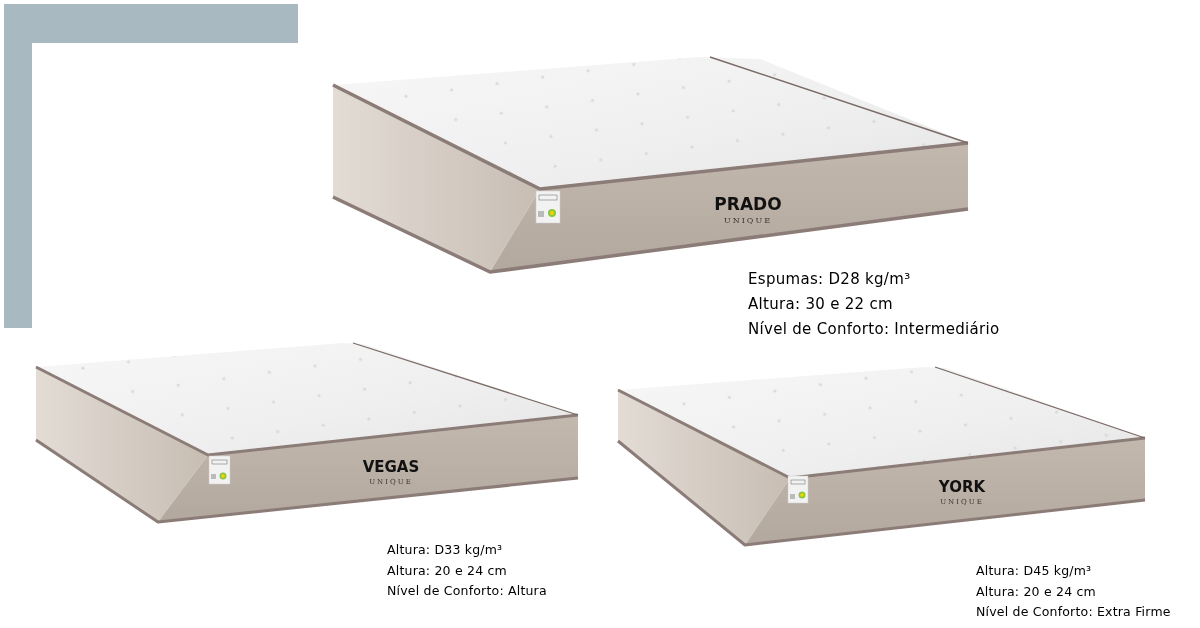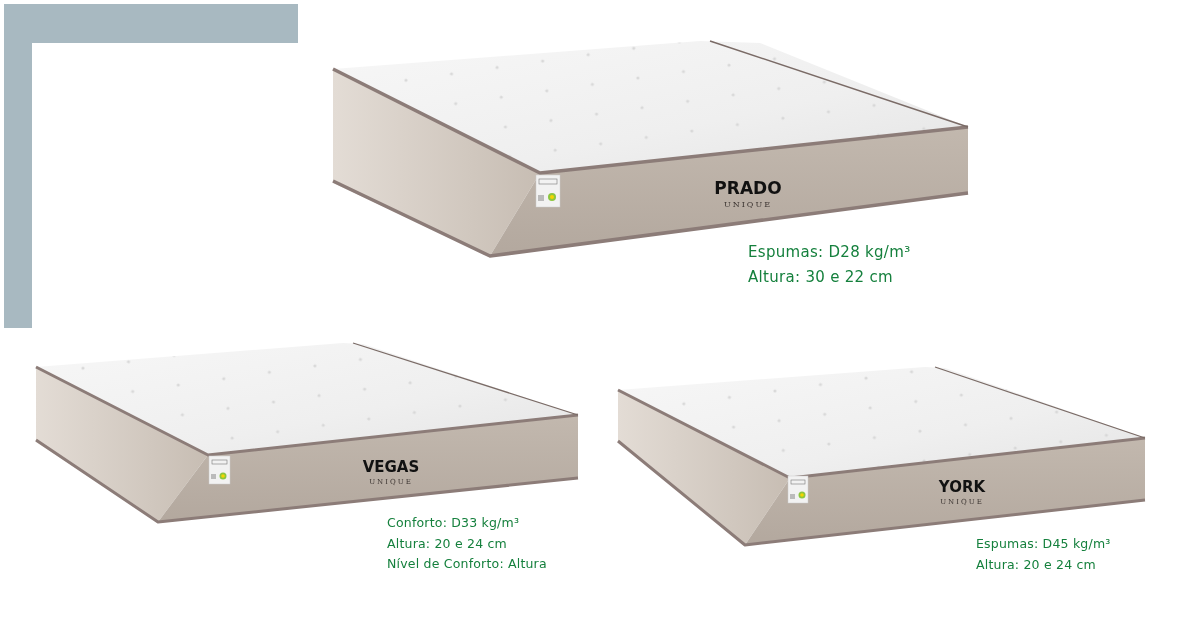--- a/index.html
+++ b/index.html
@@ -1,21 +1,21 @@
 <!DOCTYPE html>
 <html><head>
 <meta charset="utf-8">
 <style>
   html, body { margin: 0; padding: 0; background: #ffffff; }
   body { width: 1200px; height: 628px; position: relative; overflow: hidden; font-family: "DejaVu Sans", sans-serif; }
   .frame-top { position: absolute; left: 4px; top: 4px; width: 294px; height: 39px; }
   .frame-left { position: absolute; left: 4px; top: 4px; width: 28px; height: 324px; }
   .mattress { position: absolute; }
   .mattress svg { display: block; overflow: visible; }
-  .specs { position: absolute; color: #15803d; }
+  .specs { position: absolute; color: #000000; margin-top: 27px; }
   .specs div { white-space: nowrap; }
   .specs-large { font-size: 15px; line-height: 25px; letter-spacing: 0.3px; }
   .specs-small { font-size: 12.5px; line-height: 20.5px; letter-spacing: 0.2px; }
   .brand-name { font-family: "DejaVu Sans", sans-serif; font-weight: bold; fill: #111111; }
   .brand-sub { font-family: "DejaVu Serif", serif; fill: #3a3330; letter-spacing: 2px; }
 </style>
 </head>
 <body>
 
 <div class="frame-top" style="background:#a8b9c1;"></div>
@@ -35,21 +35,21 @@
     <linearGradient id="sideFrontGrad" x1="0" y1="0" x2="0" y2="1">
       <stop offset="0" stop-color="#c2b8ae"></stop>
       <stop offset="1" stop-color="#b3a89e"></stop>
     </linearGradient>
     <pattern id="tufts" width="46" height="30" patternUnits="userSpaceOnUse" patternTransform="rotate(-8)">
       <circle cx="23" cy="15" r="1.6" fill="#d6d6d6"></circle>
     </pattern>
   </defs>
 </svg>
 
-<div class="mattress" style="left:325px; top:36px;">
+<div class="mattress" style="left:325px; top:52px;">
   <svg width="655" height="230" viewBox="325 35 655 230">
 
     <polygon points="333,68 540,172 490,255 333,182" fill="url(#sideLeftGrad)"></polygon>
 
     <polygon points="540,172 968,126 968,192 490,255" fill="url(#sideFrontGrad)"></polygon>
 
     <polygon points="333,68 700,40 760,42 968,126 540,172" fill="url(#topGrad)"></polygon>
     <polygon points="333,68 700,40 760,42 968,126 540,172" fill="url(#tufts)" opacity="0.9"></polygon>
 
     <polyline points="333,68 540,172 968,126" fill="none" stroke="#8c7c78" stroke-width="3.5" stroke-linejoin="round"></polyline>
@@ -65,20 +65,21 @@
       <circle cx="552" cy="196" r="2" fill="#f5d400"></circle>
     </g>
     <text class="brand-name" x="748" y="193" font-size="17" text-anchor="middle">PRADO</text>
     <text class="brand-sub" x="748" y="206" font-size="8" text-anchor="middle">UNIQUE</text>
   </svg>
 </div>
 
 <div class="specs specs-large" style="left:748px; top:240px;">
   <div>Espumas: D28 kg/m³</div>
   <div>Altura: 30 e 22 cm</div>
+  <div>Nível de Conforto: Intermediário</div>
 </div>
 
 <div class="mattress" style="left:28px; top:335px;">
   <svg width="560" height="195" viewBox="20 335 560 195">
     <polygon points="28,367 200,455 150,522 28,442" fill="url(#sideLeftGrad)"></polygon>
     <polygon points="200,455 570,415 570,478 150,522" fill="url(#sideFrontGrad)"></polygon>
     <polygon points="28,367 335,343 355,344 570,415 200,455" fill="url(#topGrad)"></polygon>
     <polygon points="28,367 335,343 355,344 570,415 200,455" fill="url(#tufts)" opacity="0.9"></polygon>
     <polyline points="28,367 200,455 570,415" fill="none" stroke="#8c7c78" stroke-width="3" stroke-linejoin="round"></polyline>
     <polyline points="345,343 570,415" fill="none" stroke="#7a6b66" stroke-width="1.3"></polyline>
@@ -89,21 +90,21 @@
       <rect x="203" y="474" width="5" height="5" fill="#bbbbbb"></rect>
       <circle cx="215" cy="476" r="3.5" fill="#8dc63f"></circle>
       <circle cx="215" cy="476" r="1.8" fill="#f5d400"></circle>
     </g>
     <text class="brand-name" x="383" y="472" font-size="15" text-anchor="middle">VEGAS</text>
     <text class="brand-sub" x="383" y="484" font-size="7" text-anchor="middle">UNIQUE</text>
   </svg>
 </div>
 
 <div class="specs specs-small" style="left:387px; top:513px;">
-  <div>Conforto: D33 kg/m³</div>
+  <div>Altura: D33 kg/m³</div>
   <div>Altura: 20 e 24 cm</div>
   <div>Nível de Conforto: Altura</div>
 </div>
 
 <div class="mattress" style="left:610px; top:360px;">
   <svg width="545" height="190" viewBox="610 360 545 190">
     <polygon points="618,390 790,478 745,545 618,442" fill="url(#sideLeftGrad)"></polygon>
     <polygon points="790,478 1145,438 1145,500 745,545" fill="url(#sideFrontGrad)"></polygon>
     <polygon points="618,390 925,367 945,368 1145,438 790,478" fill="url(#topGrad)"></polygon>
     <polygon points="618,390 925,367 945,368 1145,438 790,478" fill="url(#tufts)" opacity="0.9"></polygon>
@@ -116,15 +117,16 @@
       <rect x="790" y="494" width="5" height="5" fill="#bbbbbb"></rect>
       <circle cx="802" cy="495" r="3.5" fill="#8dc63f"></circle>
       <circle cx="802" cy="495" r="1.8" fill="#f5d400"></circle>
     </g>
     <text class="brand-name" x="962" y="492" font-size="15" text-anchor="middle">YORK</text>
     <text class="brand-sub" x="962" y="504" font-size="7" text-anchor="middle">UNIQUE</text>
   </svg>
 </div>
 
 <div class="specs specs-small" style="left:976px; top:534px;">
-  <div>Espumas: D45 kg/m³</div>
+  <div>Altura: D45 kg/m³</div>
   <div>Altura: 20 e 24 cm</div>
+  <div>Nível de Conforto: Extra Firme</div>
 </div>
 
 </body></html>

